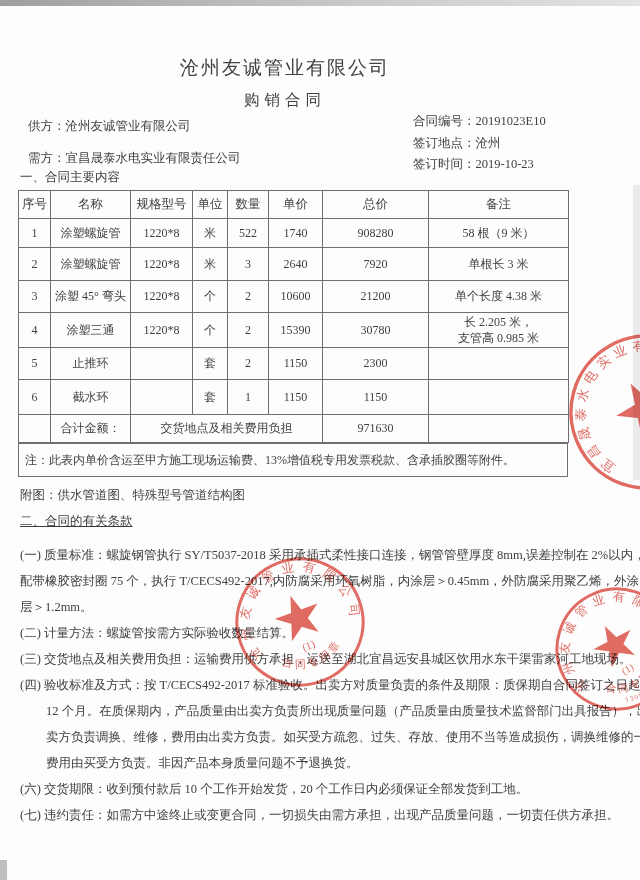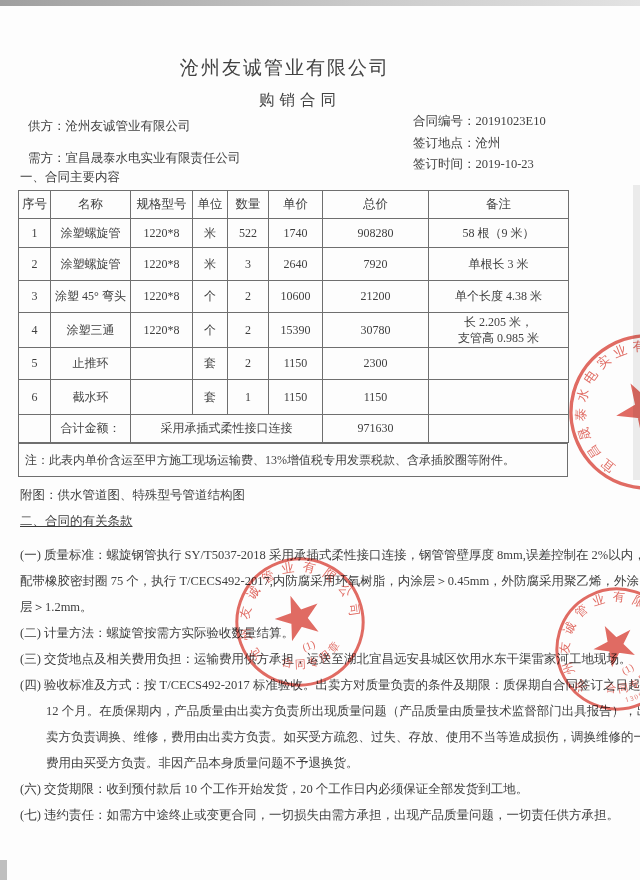--- a/index.html
+++ b/index.html
@@ -10,21 +10,21 @@
   .page{position:absolute;inset:0;border-radius:28px;}
   
   .scan-top{position:absolute;top:0;left:0;width:640px;height:6px;
     background:linear-gradient(90deg,#9f9f9f 0%,#c9c9c9 55%,#e3e3e3 100%);}
   .scan-corner{position:absolute;left:0;top:860px;width:7px;height:20px;background:#bfbfbf;}
   .scan-right{position:absolute;right:0;top:185px;width:7px;height:295px;background:#dadada;opacity:.5;}
 
   .doc-title{position:absolute;top:55px;left:0;width:570px;text-align:center;
     font-size:19px;letter-spacing:2px;color:#424242;}
   .doc-subtitle{position:absolute;top:90px;left:0;width:570px;text-align:center;
-    font-size:15.5px;letter-spacing:5px;color:#424242;margin-left:15px;}
+    font-size:15.5px;letter-spacing:5px;color:#424242;}
 
   .meta-line{position:absolute;font-size:12.5px;white-space:nowrap;}
   #supplier-line{top:118px;left:28px;}
   #buyer-line{top:150px;left:28px;}
   .meta-right{position:absolute;top:111px;left:413px;font-size:12.5px;line-height:21.5px;white-space:nowrap;}
 
   .sec-heading{position:absolute;font-size:12.5px;white-space:nowrap;color:#3c3c3c;}
   #heading1{top:169px;left:20px;}
   #heading2{top:513px;left:20px;text-decoration:underline;}
   #attachment-line{position:absolute;top:487px;left:20px;font-size:12.5px;white-space:nowrap;}
@@ -158,21 +158,21 @@
             <td></td>
             <td>套</td>
             <td>1</td>
             <td>1150</td>
             <td>1150</td>
             <td class="remark"></td>
           </tr>
           <tr class="total-row">
             <td></td>
             <td>合计金额：</td>
-            <td colspan="4">采用承插式柔性接口连接</td>
+            <td colspan="4">交货地点及相关费用负担</td>
             <td>971630</td>
             <td></td>
           </tr>
         </tbody>
     </table>
     <div class="note-box">注：此表内单价含运至甲方施工现场运输费、13%增值税专用发票税款、含承插胶圈等附件。</div>
   </div>
 
   <div id="attachment-line">附图：供水管道图、特殊型号管道结构图</div>
   <div class="sec-heading" id="heading2">二、合同的有关条款</div>

